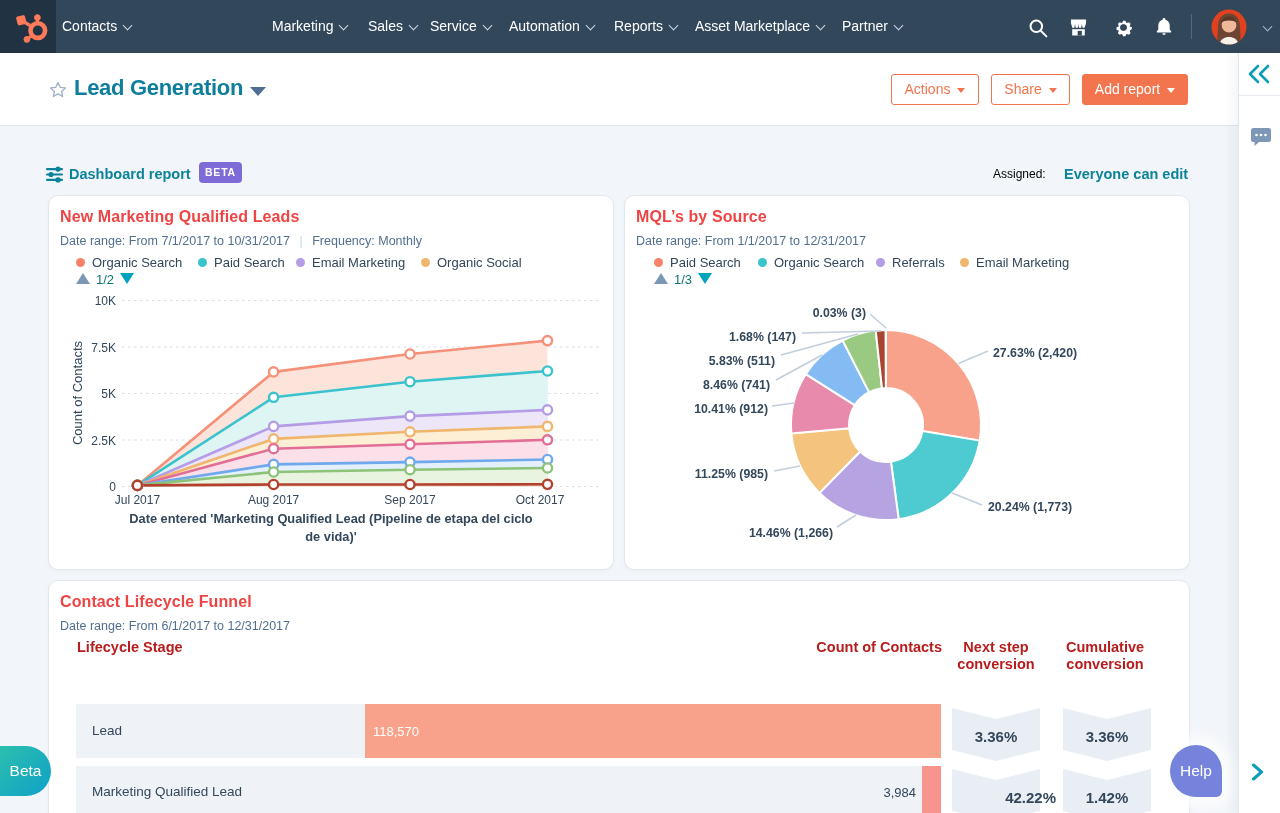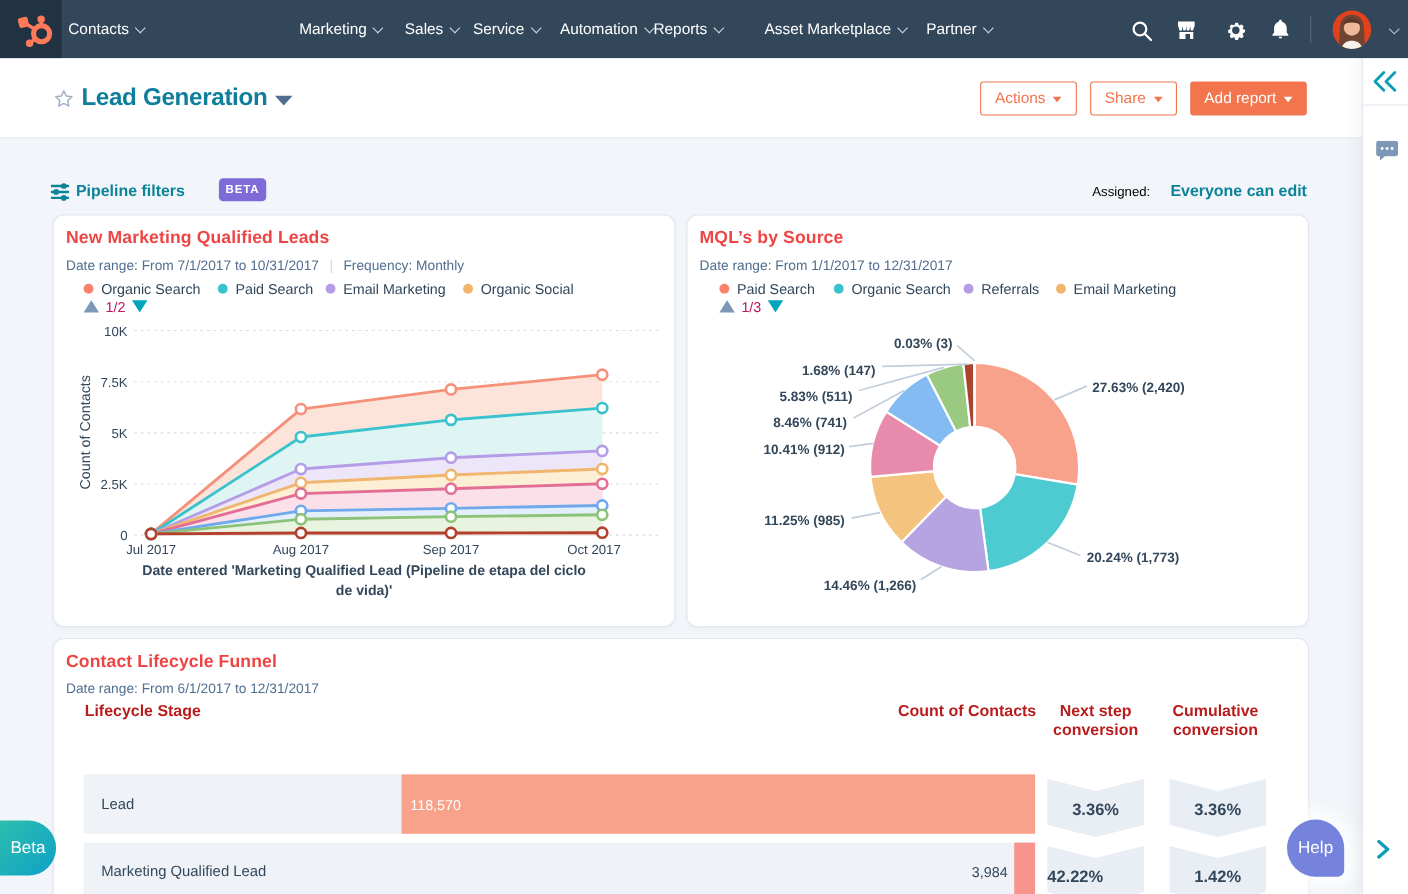--- a/index.html
+++ b/index.html
@@ -20,21 +20,21 @@
 .btn span{line-height:29px}
 .caret{display:inline-block;width:0;height:0;border-left:4.5px solid transparent;border-right:4.5px solid transparent;border-top:5.5px solid #f2754e;margin-left:7px;vertical-align:1px}
 .caret.w{border-top-color:#fff}
 
 #content{position:absolute;left:0;top:126px;width:1238px;height:687px;background:#f2f5f9}
 .card{position:absolute;background:#fff;border:1px solid #e3e8ef;border-radius:10px;box-shadow:0 1px 3px rgba(45,62,80,.04)}
 .ctitle{position:absolute;left:12px;top:13px;font-size:16px;font-weight:700;color:#ef4444;letter-spacing:.1px}
 .cdate{position:absolute;left:12px;top:36px;font-size:12.5px;color:#516f90}
 .leg{position:absolute;top:61px;font-size:13px;color:#33475b;white-space:nowrap}
 .dot{display:inline-block;width:9px;height:9px;border-radius:50%;margin-right:7px}
-.pgr{position:absolute;top:79px;font-size:13px;color:#be185d}
+.pgr{position:absolute;top:79px;font-size:13px;color:#0f766e}
 .tri-up{display:inline-block;width:0;height:0;border-left:7px solid transparent;border-right:7px solid transparent;border-bottom:11px solid #7c98b6;margin-right:6px}
 .tri-dn{display:inline-block;width:0;height:0;border-left:7px solid transparent;border-right:7px solid transparent;border-top:11px solid #00a4bd;margin-left:6px}
 
 #sbar{position:absolute;right:0;top:53px;width:42px;height:760px;background:#fff;border-left:1px solid #e0e6ed;box-shadow:-6px 0 10px rgba(45,62,80,.05);z-index:20}
 
 #beta{position:absolute;z-index:40;left:0;top:746px;width:51px;height:50px;background:linear-gradient(135deg,#2cbfae,#0fa0c8);border-radius:0 25px 25px 0;color:#fff;font-size:15.5px;line-height:50px;text-align:center}
 #help{position:absolute;z-index:40;left:1170px;top:745px;width:52px;height:52px;background:#7583dc;border-radius:26px 26px 6px 26px;color:#fff;font-size:15.5px;line-height:52px;text-align:center;box-shadow:0 0 14px 10px rgba(255,255,255,.75)}
 .funlbl{font-size:13.5px;color:#33475b}
 .fh{position:absolute;font-size:14.5px;font-weight:700;color:#b91c1c;line-height:17px}
 .pct{position:absolute;font-size:15px;font-weight:700;color:#33475b}
@@ -50,21 +50,21 @@
 <circle cx="37.4" cy="17.6" r="2.9"></circle>
 <circle cx="26.9" cy="39.4" r="2.9"></circle>
 <circle cx="37.8" cy="30.6" r="7.3" fill="none" stroke-width="4.6"></circle>
 </g>
         </svg></div>
       <div class="navitem" style="left:62px">Contacts<i class="chev"></i></div>
       <div class="navitem" style="left:272px">Marketing<i class="chev"></i></div>
       <div class="navitem" style="left:368px">Sales<i class="chev"></i></div>
       <div class="navitem" style="left:430px">Service<i class="chev"></i></div>
       <div class="navitem" style="left:509px">Automation<i class="chev"></i></div>
-      <div class="navitem" style="left:594px">Reports<i class="chev"></i></div>
+      <div class="navitem" style="left:614px">Reports<i class="chev"></i></div>
       <div class="navitem" style="left:695px">Asset Marketplace<i class="chev"></i></div>
       <div class="navitem" style="left:842px">Partner<i class="chev"></i></div>
       <svg class="abs" style="left:1028px;top:18px" width="21" height="21" viewBox="0 0 24 24">
         <circle cx="9.5" cy="9.5" r="6.6" fill="none" stroke="#fff" stroke-width="2.3"></circle>
         <line x1="14.6" y1="14.6" x2="21" y2="21" stroke="#fff" stroke-width="2.3" stroke-linecap="round"></line>
       </svg>
       <svg class="abs" style="left:1068px;top:17px" width="21" height="21" viewBox="0 0 25 25">
         <g fill="#fff">
           <path d="M3.5 3h18v4.5l-1.6 4.7c-.1.4-.5.7-.9.7h-.8c-.5 0-.9-.3-1-.8L16.5 8l-.6 4.2c-.1.5-.5.7-1 .7h-1c-.5 0-.9-.2-1-.7L12.4 8l-.5 4.2c-.1.5-.5.7-1 .7H10c-.5 0-.9-.2-1-.7L8.4 8l-.7 4.3c-.1.5-.5.8-1 .8H6c-.4 0-.8-.3-.9-.7L3.5 7.5z"></path>
           <path d="M5 14.5h15V22H5z"></path>
@@ -107,21 +107,21 @@
     <div class="btn fill" style="left:1082px;width:106px"><span>Add report</span><i class="caret w"></i></div>
     <div id="content"></div>
     <svg class="abs" style="left:46px;top:166px" width="17" height="17" viewBox="0 0 17 17" fill="#0b8399">
       <rect x="0" y="2" width="17" height="2.2" rx="1"></rect>
       <rect x="0" y="7.4" width="17" height="2.2" rx="1"></rect>
       <rect x="0" y="12.8" width="17" height="2.2" rx="1"></rect>
       <circle cx="12" cy="3.1" r="2.6"></circle>
       <circle cx="5" cy="8.5" r="2.6"></circle>
       <circle cx="12" cy="13.9" r="2.6"></circle>
     </svg>
-    <div class="abs" style="left:69px;top:166px;font-size:14.5px;font-weight:700;color:#0b8399">Pipeline filters</div>
+    <div class="abs" style="left:69px;top:166px;font-size:14.5px;font-weight:700;color:#0b8399">Dashboard report</div>
     <div class="abs" style="left:199px;top:162px;width:43px;height:21px;background:#7e6bd8;border-radius:4px;color:#fff;font-size:10.5px;font-weight:700;letter-spacing:.8px;text-align:center;line-height:21px">BETA</div>
     <div class="abs" style="left:993px;top:167px;font-size:12px;color:#000000">Assigned:</div>
     <div class="abs" style="left:1064px;top:166px;font-size:14.5px;font-weight:700;color:#0b8399">Everyone can edit</div>
     <div id="sbar"></div>
     <svg class="abs" style="left:1248px;top:64px;z-index:30" width="22" height="20" viewBox="0 0 22 20">
       <g fill="none" stroke="#0b9eb6" stroke-width="2.6" stroke-linecap="round" stroke-linejoin="round">
         <path d="M10 2 L2 10 L10 18"></path>
         <path d="M20 2 L12 10 L20 18"></path>
       </g>
     </svg>
@@ -270,17 +270,17 @@
       <path d="M0,0 L44,11 L88,0 L88,42 L44,53 L0,42 Z" fill="#e9eef5"></path>
     </svg>
     <div class="pct" style="left:952px;top:728px;width:88px;text-align:center">3.36%</div>
     <svg class="abs" style="left:1063px;top:708px" width="88" height="53" viewBox="0 0 88 53">
       <path d="M0,0 L44,11 L88,0 L88,42 L44,53 L0,42 Z" fill="#e9eef5"></path>
     </svg>
     <div class="pct" style="left:1063px;top:728px;width:88px;text-align:center">3.36%</div>
     <svg class="abs" style="left:952px;top:769px" width="88" height="53" viewBox="0 0 88 53">
       <path d="M0,0 L44,11 L88,0 L88,42 L44,53 L0,42 Z" fill="#e9eef5"></path>
     </svg>
-    <div class="pct" style="left:952px;top:789px;width:104px;text-align:left">42.22%</div>
+    <div class="pct" style="left:952px;top:789px;width:104px;text-align:right">42.22%</div>
     <svg class="abs" style="left:1063px;top:769px" width="88" height="53" viewBox="0 0 88 53">
       <path d="M0,0 L44,11 L88,0 L88,42 L44,53 L0,42 Z" fill="#e9eef5"></path>
     </svg>
     <div class="pct" style="left:1063px;top:789px;width:88px;text-align:center">1.42%</div>
   </div>
 </body></html>

